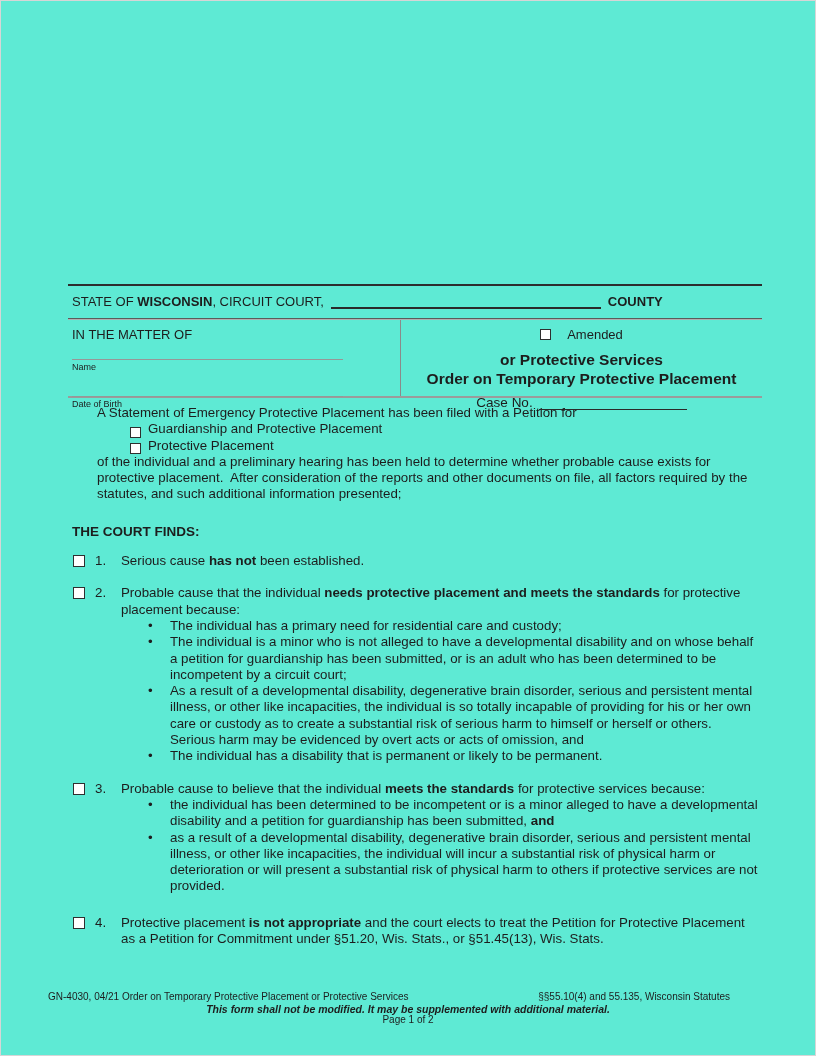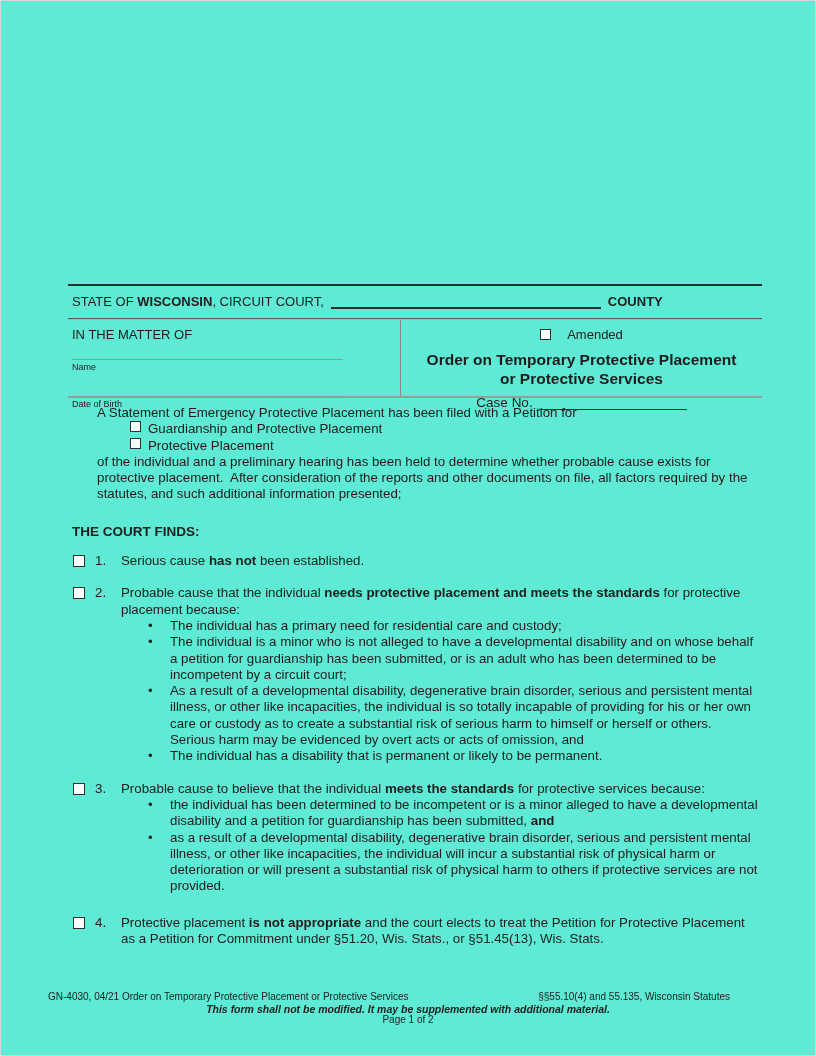--- a/index.html
+++ b/index.html
@@ -30,21 +30,21 @@
   .amended-row { display:flex; align-items:center; gap:16px; font-size:13px; }
   .form-title { margin-top:8px; font-weight:bold; font-size:15.5px; line-height:19px; text-align:center; }
   .case-row { margin-top:7px; font-size:13.5px; white-space:nowrap; }
   .case-blank { display:inline-block; width:148px; height:13px;
     border-bottom:1.5px solid #2a2a2a; vertical-align:bottom; margin-left:6px; }
   .rule-bottom { height:2px; background:#9b9b9b; }
 
   
   .body { font-size:13.3px; line-height:16.3px; }
   .intro { margin:7px 0 0 29px; width:661px; }
-  .cb-line { display:flex; align-items:flex-start; gap:7px; margin-left:33px; height:16.3px; }
+  .cb-line { display:flex; align-items:flex-end; gap:7px; margin-left:33px; height:16.3px; }
   .pre-wrap { white-space:pre-wrap; }
   .court-finds { margin:21px 0 0 4px; font-weight:bold; font-size:13.5px; }
   .item { display:flex; margin-left:5px; }
   .m13 { margin-top:13px; } .m16 { margin-top:16px; } .m20 { margin-top:20px; }
   .cb { display:inline-block; width:11px; height:11px; border:1.4px solid #2f2f2f;
     background:#fff; flex:none; }
   .item > .cb { width:12px; height:12px; margin-top:2px; }
   .num { width:26px; margin-left:10px; flex:none; }
   .itext { flex:1; }
   .bullet { display:flex; }
@@ -81,22 +81,22 @@
           <div class="flabel">Date of Birth</div>
         </div>
       </div>
       <div class="col-div"></div>
       <div class="col-right">
         <div class="amended-row">
           <span class="cb"></span>
           <span>Amended</span>
         </div>
         <div class="form-title">
+          <div>or Protective Services</div>
           <div>Order on Temporary Protective Placement</div>
-          <div>or Protective Services</div>
         </div>
         <div class="case-row">
           <span>Case No.</span><span class="case-blank"></span>
         </div>
       </div>
     </div>
     <div class="rule-bottom"></div>
 
     <div class="body">
       <div class="intro">

